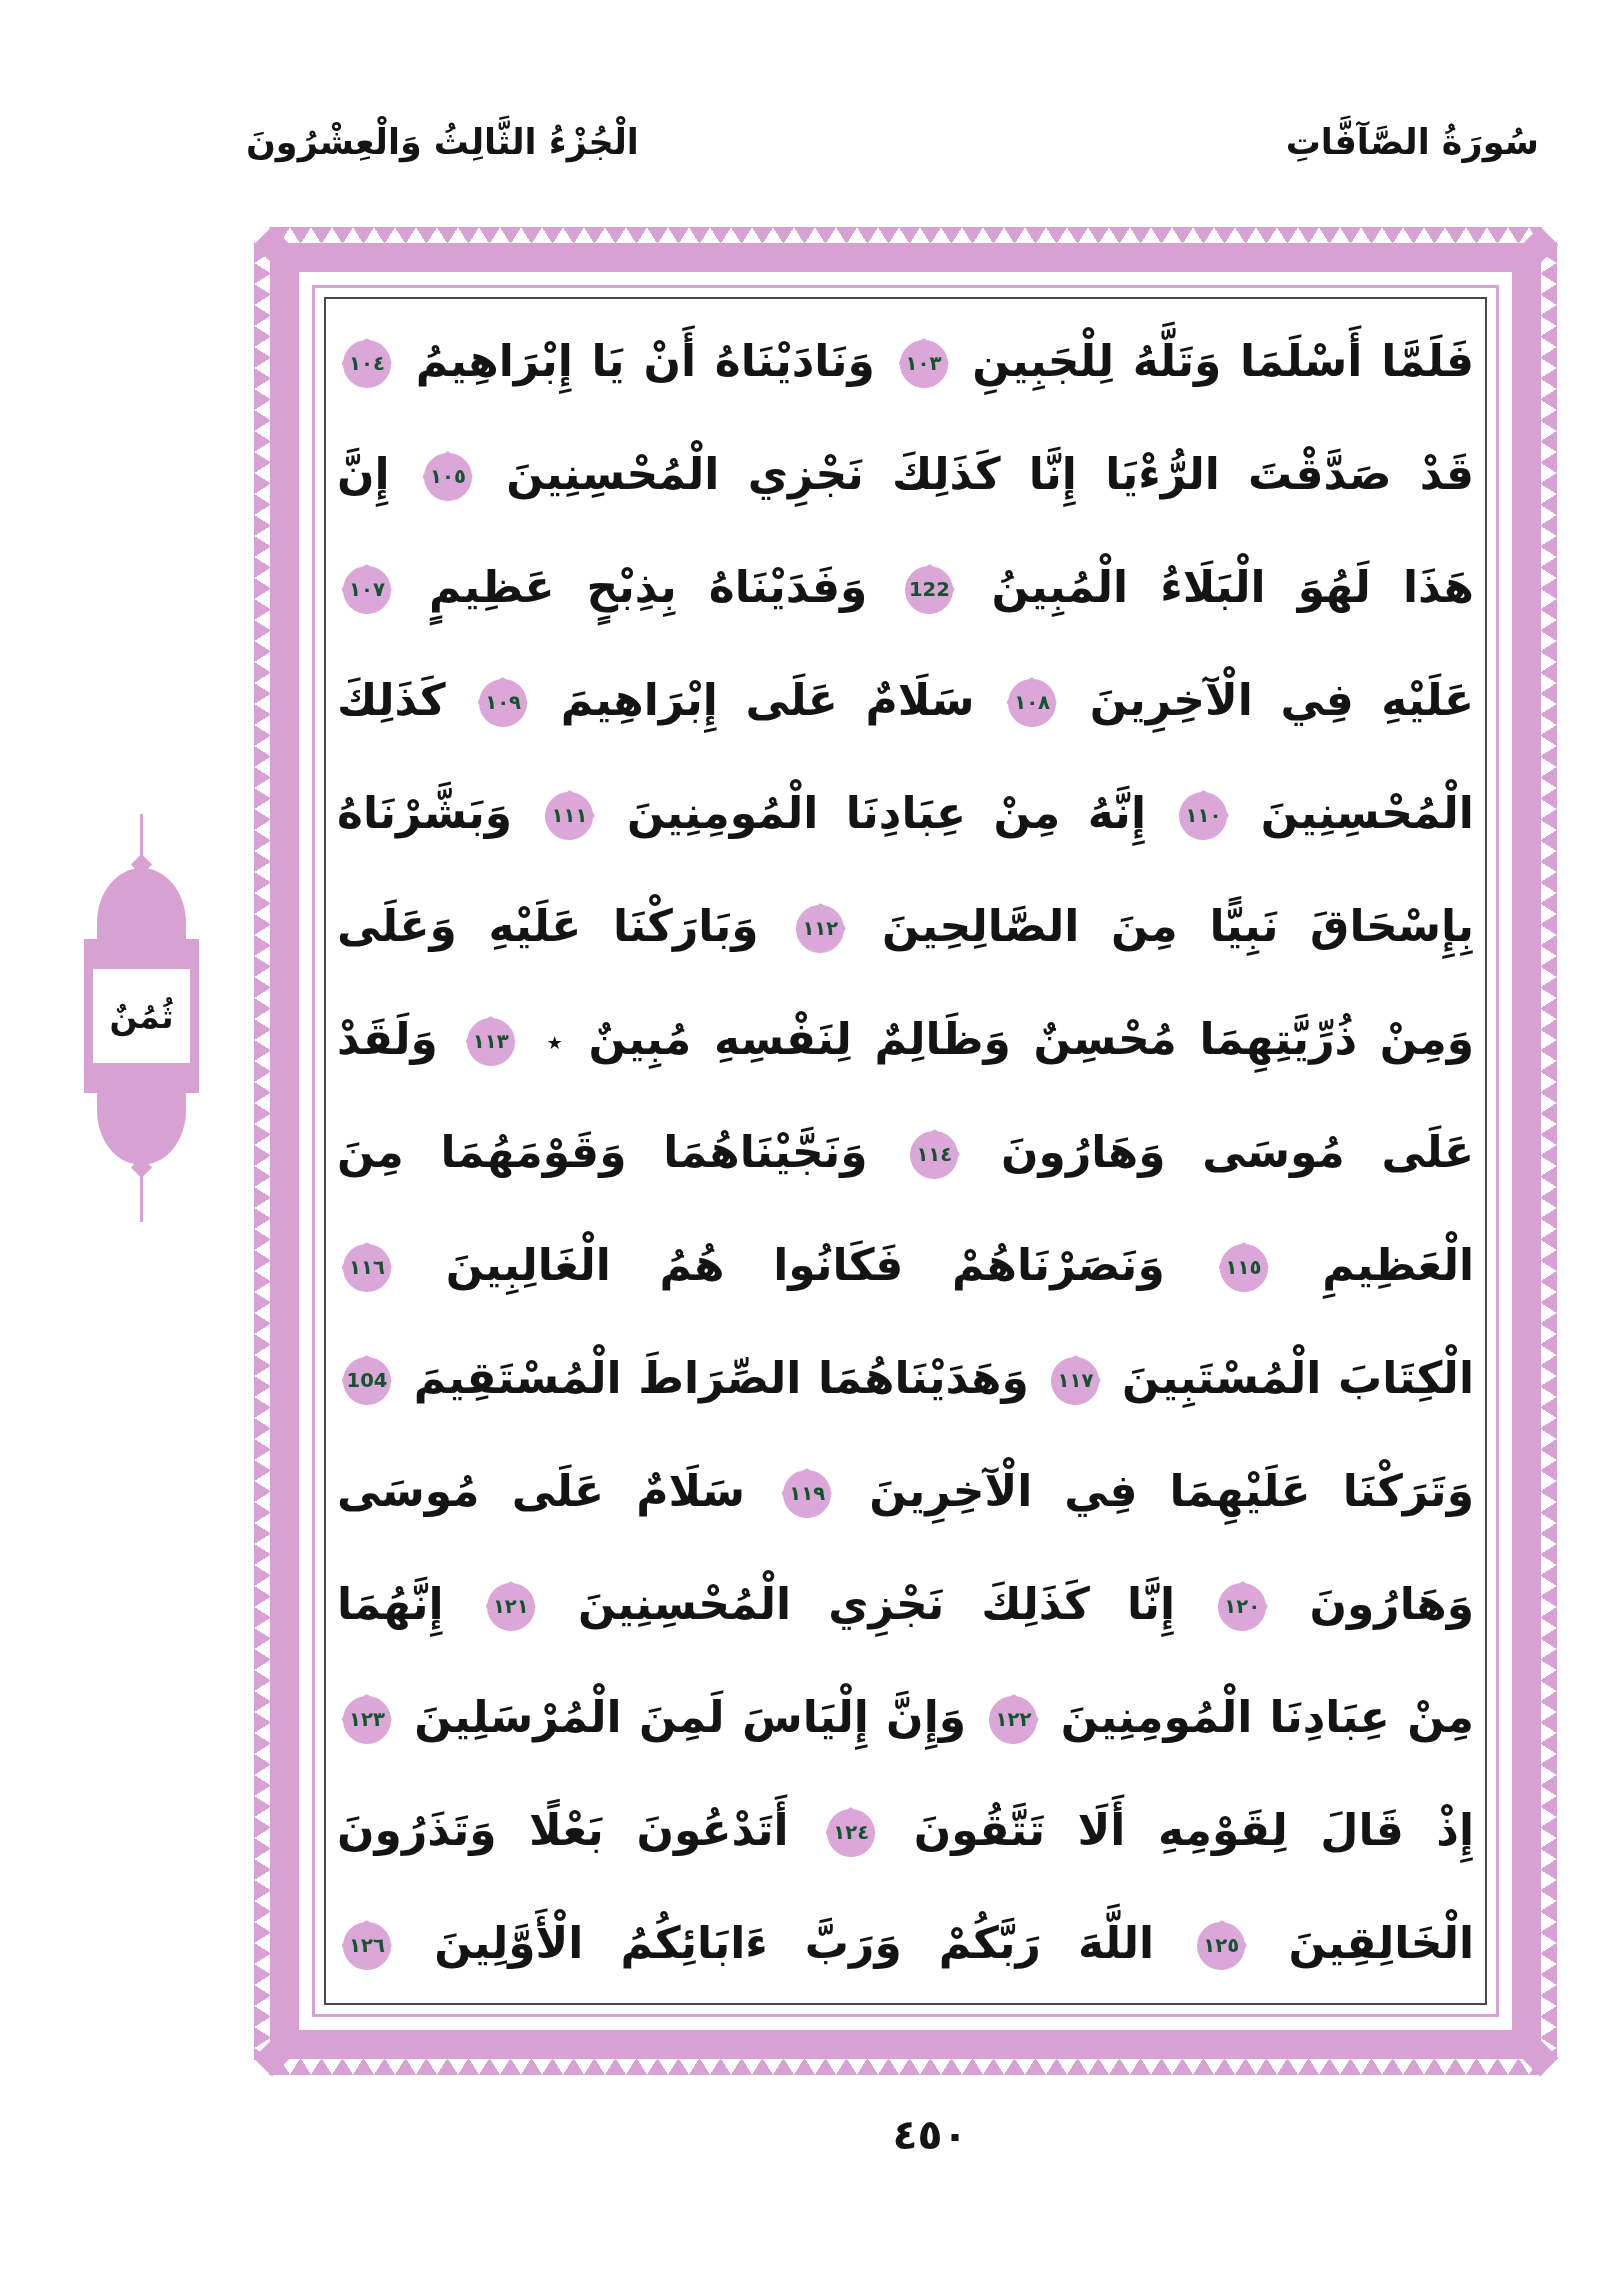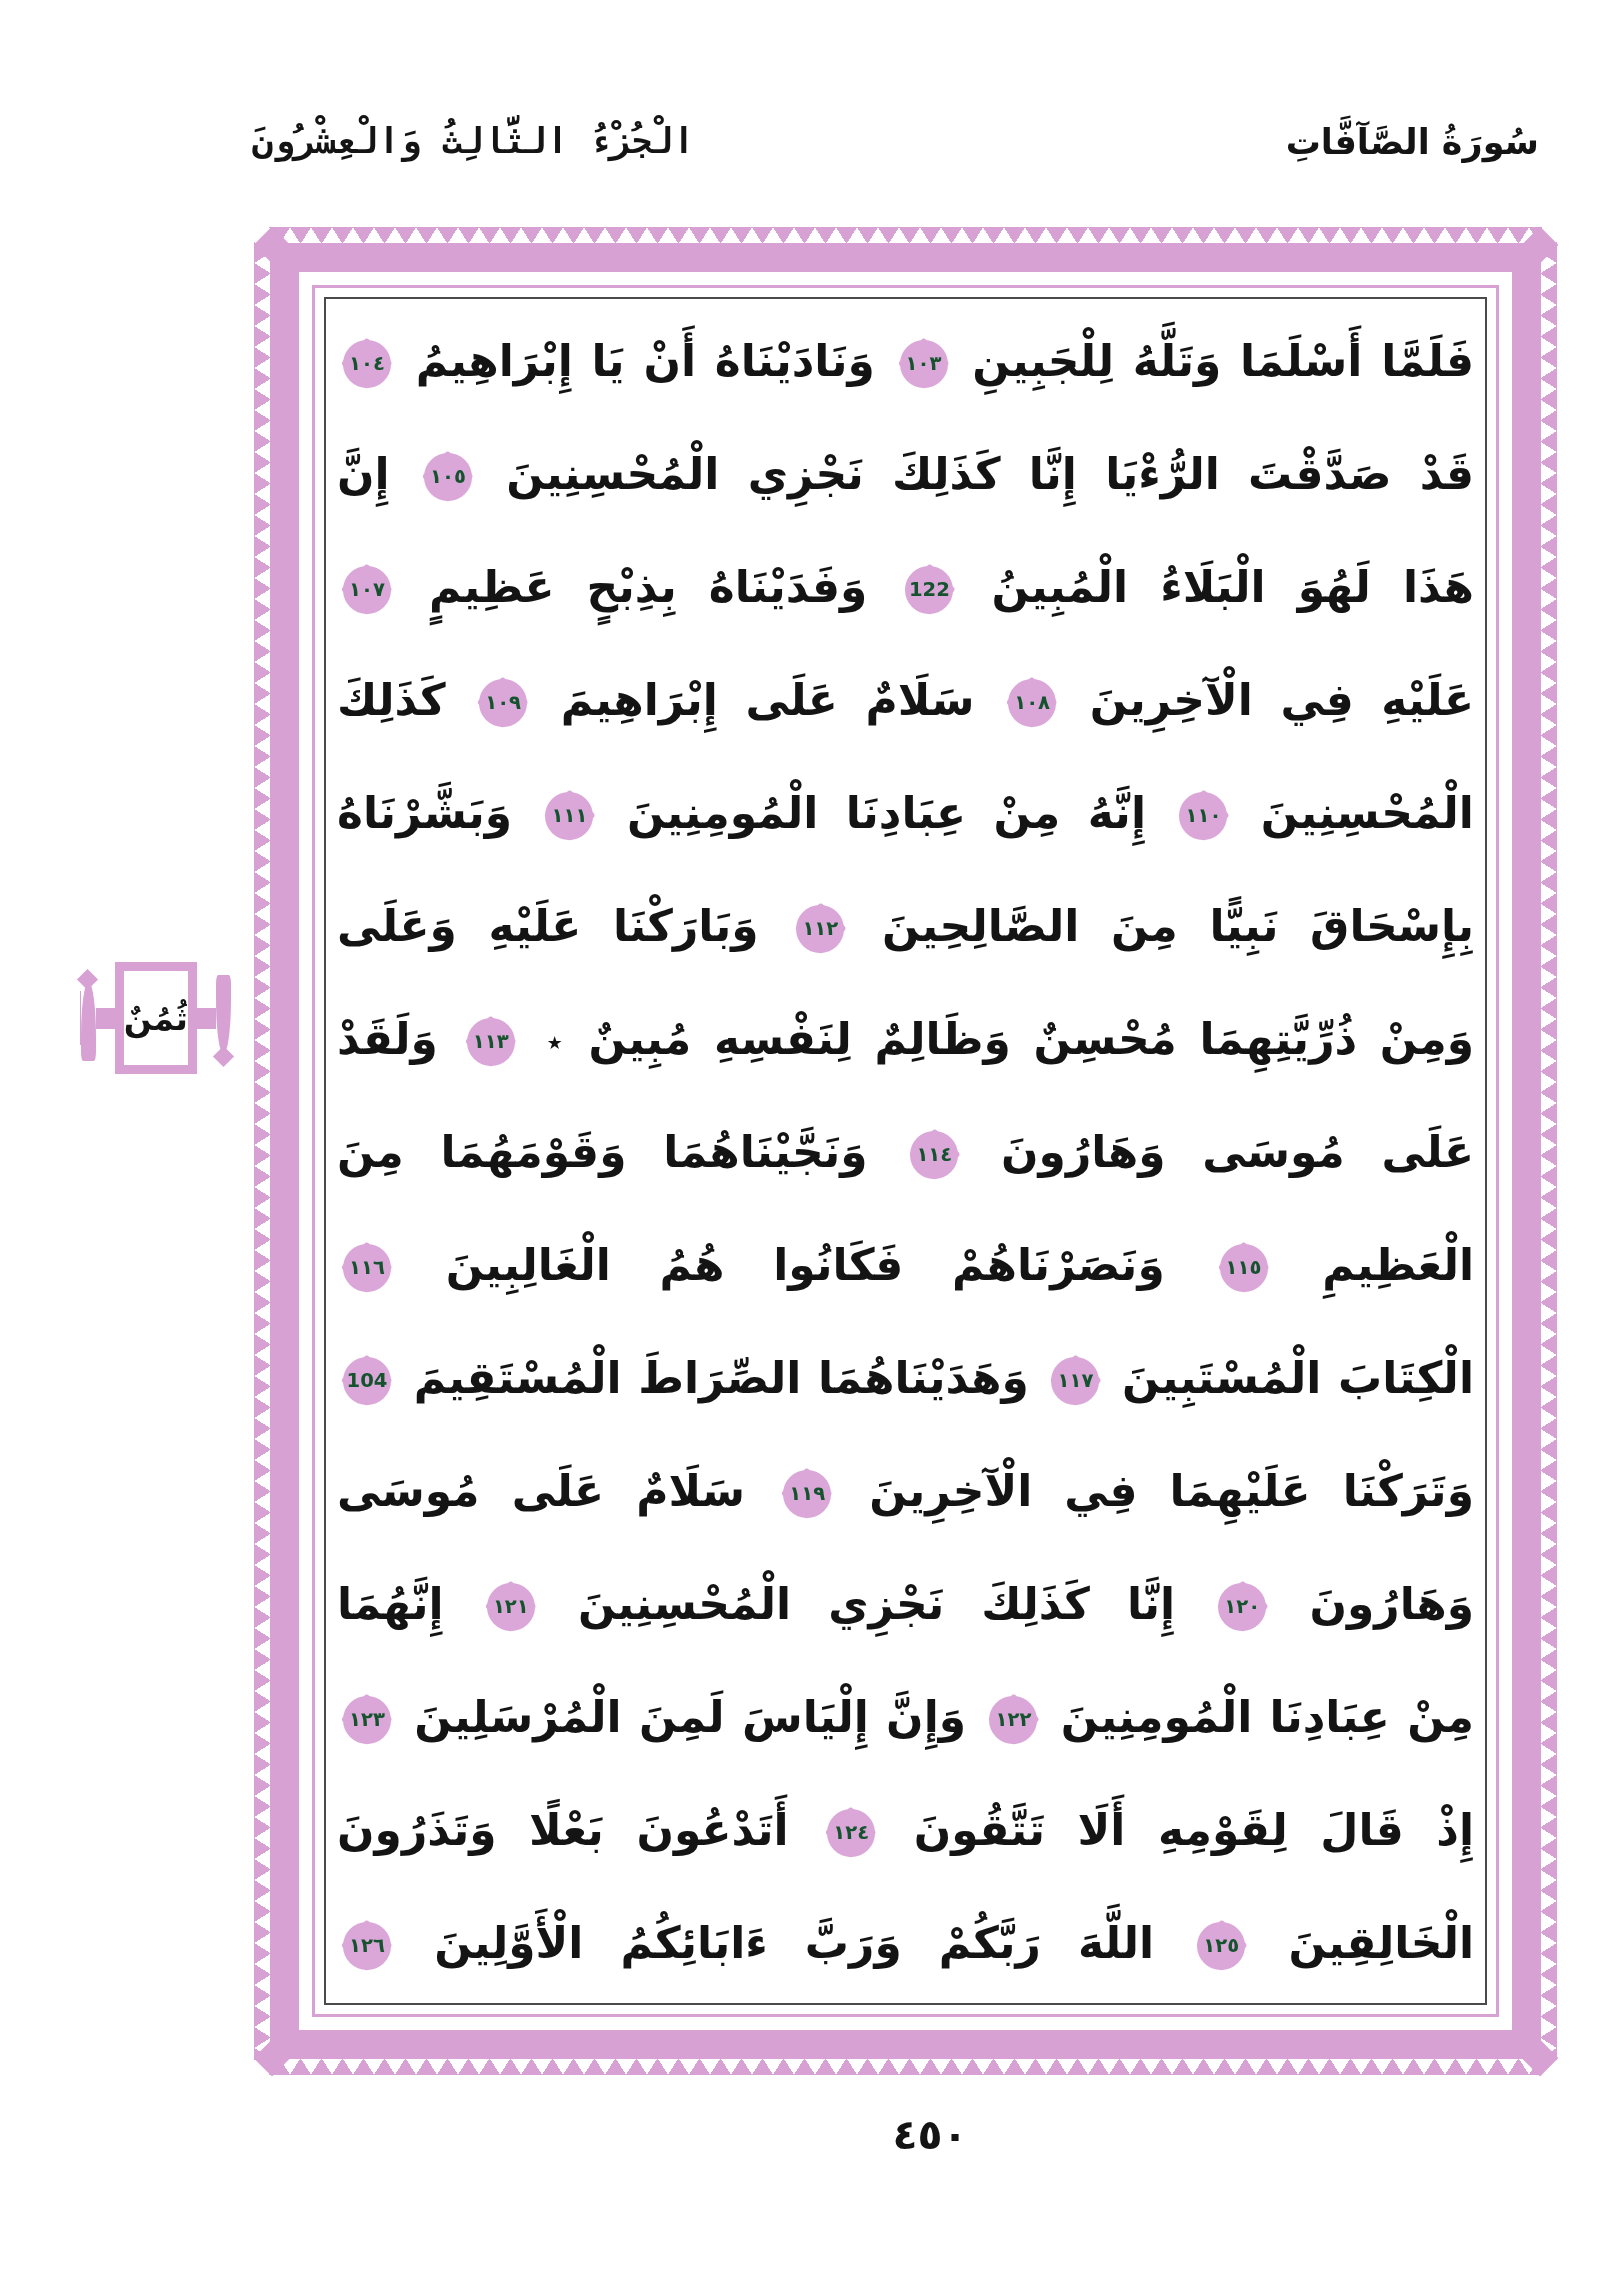--- a/index.html
+++ b/index.html
@@ -7,22 +7,22 @@
     --marker-pink:#DBA7D9;
     --rule-dark:#4A4A4A;
     --text-black:#141414;
   }
   *{margin:0;padding:0;box-sizing:border-box;}
   html,body{background:#ffffff;}
   body{width:1605px;height:2295px;position:relative;overflow:hidden;
        font-family:"DejaVu Sans",sans-serif;color:var(--text-black);}
 
   
-  .juz-header{position:absolute;left:252px;top:89px;height:106px;display:flex;align-items:center;
-              font-size:35px;font-weight:bold;direction:rtl;font-family:Liberation Mono, monospace;}
+  .juz-header{position:absolute;left:246px;top:89px;height:106px;display:flex;align-items:center;
+              font-size:35px;font-weight:bold;direction:rtl;}
   .surah-header{position:absolute;right:66px;top:89px;height:106px;display:flex;align-items:center;
               font-size:35px;font-weight:bold;direction:rtl;}
 
   
   .frame{position:absolute;left:254px;top:227px;width:1303px;height:1848px;}
   .zz{position:absolute;}
   .zz-top{left:15px;right:15px;top:0;height:16.6px;
     background:conic-gradient(from 327.5deg at 50% 100%, var(--frame-pink) 0 65deg, transparent 0) 0 0/21px 16.6px repeat-x;}
   .zz-bottom{left:15px;right:15px;bottom:0;height:16.6px;
     background:conic-gradient(from 147.5deg at 50% 0%, var(--frame-pink) 0 65deg, transparent 0) 0 0/21px 16.6px repeat-x;}
@@ -45,22 +45,22 @@
   .ayah-text{display:inline;}
   .verse-marker{display:inline-flex;align-items:center;justify-content:center;
         width:48px;height:48px;border-radius:50%;background:var(--marker-pink);
         position:relative;vertical-align:middle;margin:0 6px;}
   .verse-marker::before{content:"";position:absolute;inset:5.3px;background:var(--marker-pink);
         transform:rotate(45deg);border-radius:10%;}
   .vnum{position:relative;z-index:1;font-size:19.6px;line-height:1;color:#14532d;}
   .hizb-star{font-size:30px;vertical-align:middle;margin:0 3px;line-height:1;}
 
   
-  .ornament{position:absolute;left:80px;top:814px;width:151px;height:408px;
-        display:flex;flex-direction:row;align-items:center;justify-content:center;}
+  .ornament{position:absolute;left:66px;top:814px;width:151px;height:408px;
+        display:flex;flex-direction:column;align-items:center;justify-content:center;}
   .stem{width:3.8px;background:var(--frame-pink);}
   .stem.top{height:54px;} .stem.bottom{flex:1;}
   .dome{width:89px;height:79px;background:var(--frame-pink);
         border-radius:52% 52% 14% 14% / 72% 72% 12% 12%;position:relative;margin-bottom:-7.6px;}
   .dome::before{content:"";position:absolute;left:50%;top:-10.6px;width:15px;height:15px;margin-left:-7.6px;
         background:var(--frame-pink);transform:rotate(45deg);}
   .collar{width:115px;height:21px;background:var(--frame-pink);}
   .tbox{width:115px;height:112px;border:9.8px solid var(--frame-pink);background:#fff;
         display:flex;align-items:center;justify-content:center;}
   .tbox-label{font-size:33px;font-weight:bold;direction:rtl;}

